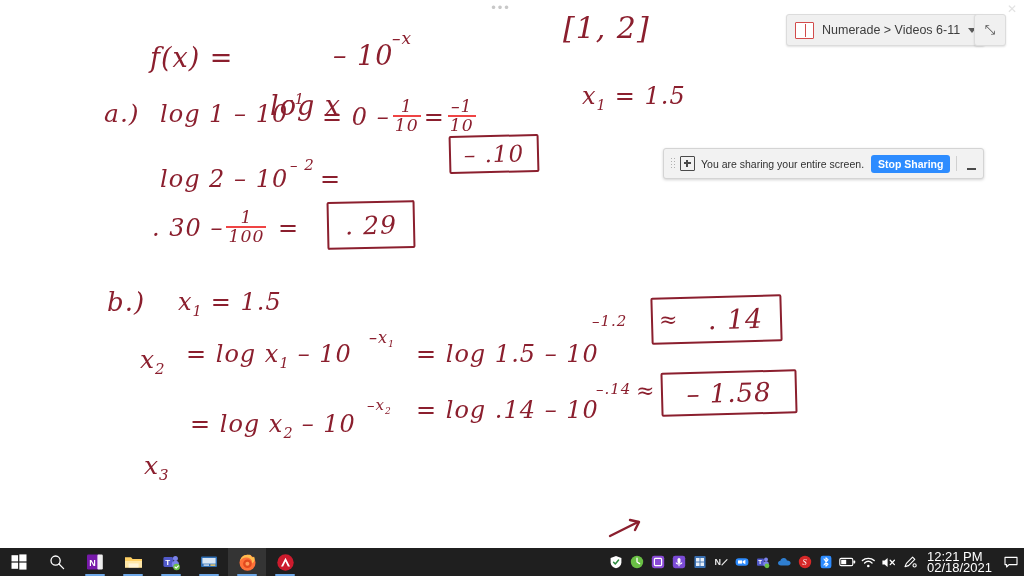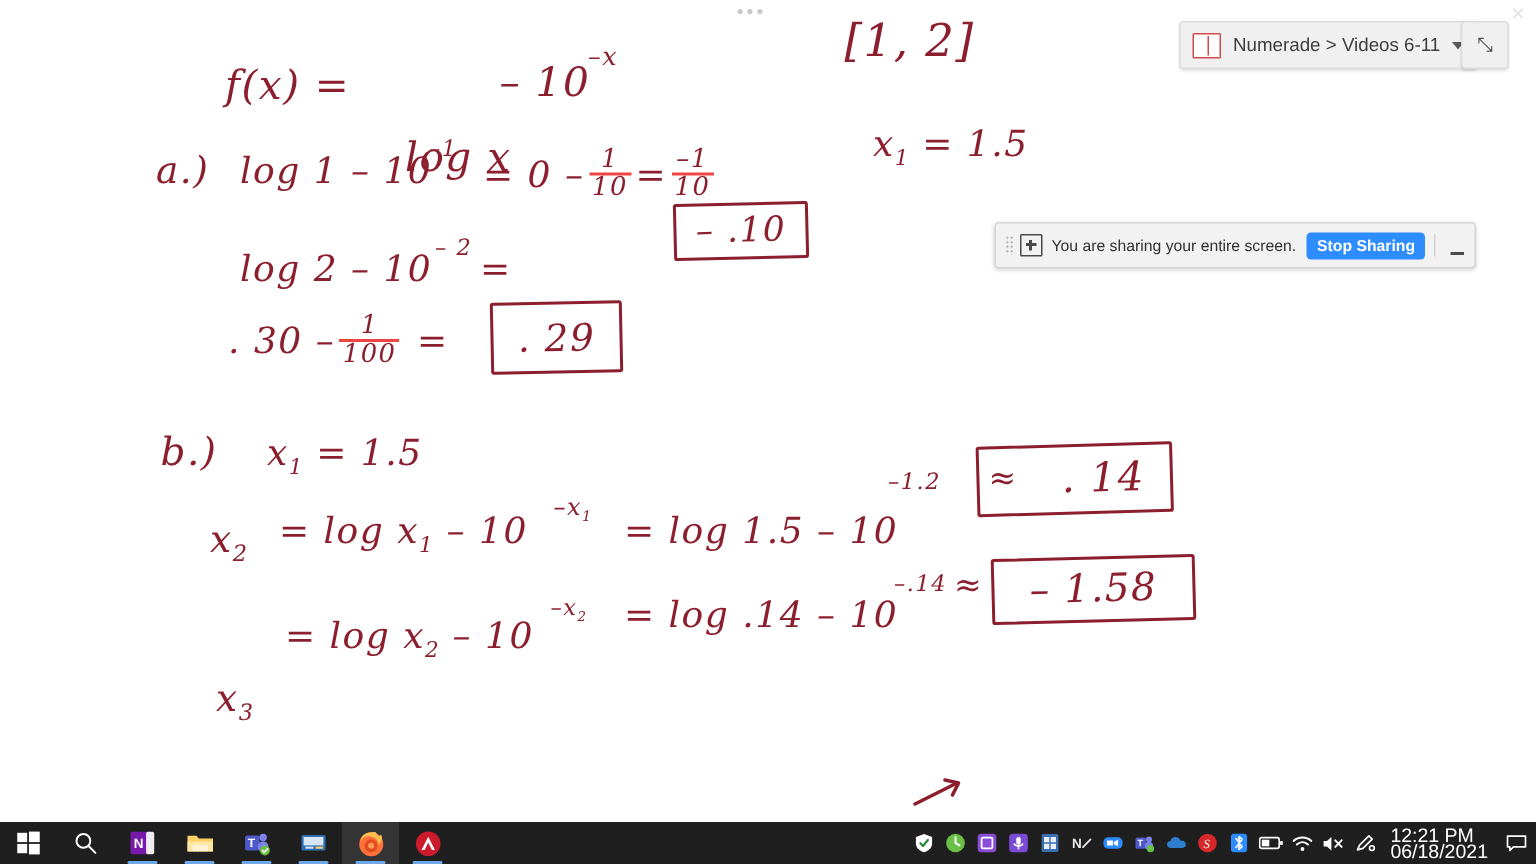--- a/index.html
+++ b/index.html
@@ -553,21 +553,21 @@
 
     <span class="tray-item">
       <svg width="15" height="14" viewBox="0 0 15 14">
         <path d="M2 11.6 L3.4 8.4 L9.6 2.2 L11.8 4.4 L5.6 10.6 Z" stroke="#ffffff" stroke-width="1.1" fill="none" stroke-linejoin="round"></path>
         <circle cx="11.6" cy="10.4" r="1.6" stroke="#ffffff" stroke-width="1.1" fill="none"></circle>
       </svg>
     </span>
 
     <span id="clock">
       <span style="display:block;">12:21 PM</span>
-      <span style="display:block;">06/18/2021</span>
+      <span style="display:block;">02/18/2021</span>
     </span>
 
     <span id="notif-icon">
       <svg width="14" height="13" viewBox="0 0 14 13">
         <path d="M1 1.4 L13 1.4 L13 8.6 L5 8.6 L2.6 11 L2.6 8.6 L1 8.6 Z" stroke="#ffffff" stroke-width="1.1" fill="none" stroke-linejoin="round"></path>
       </svg>
     </span>
   </div>
 </div>
 

